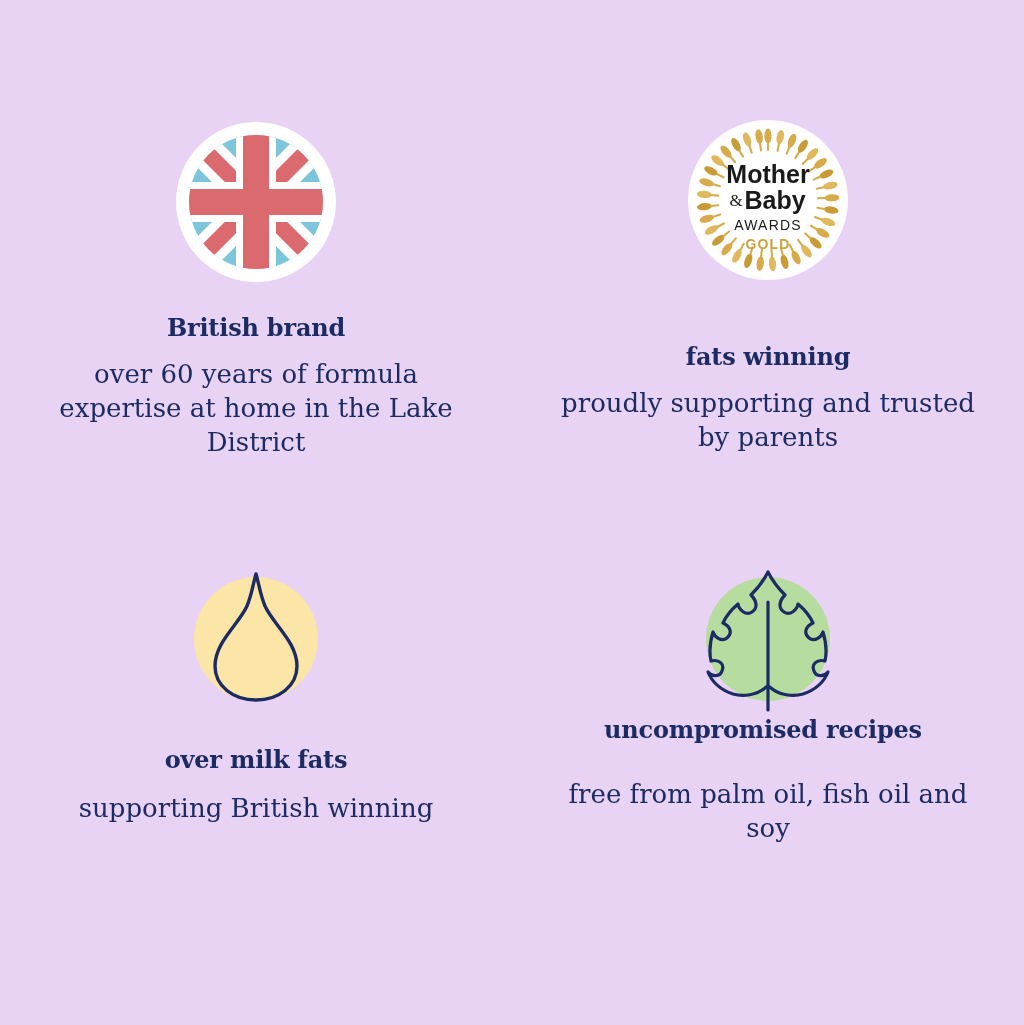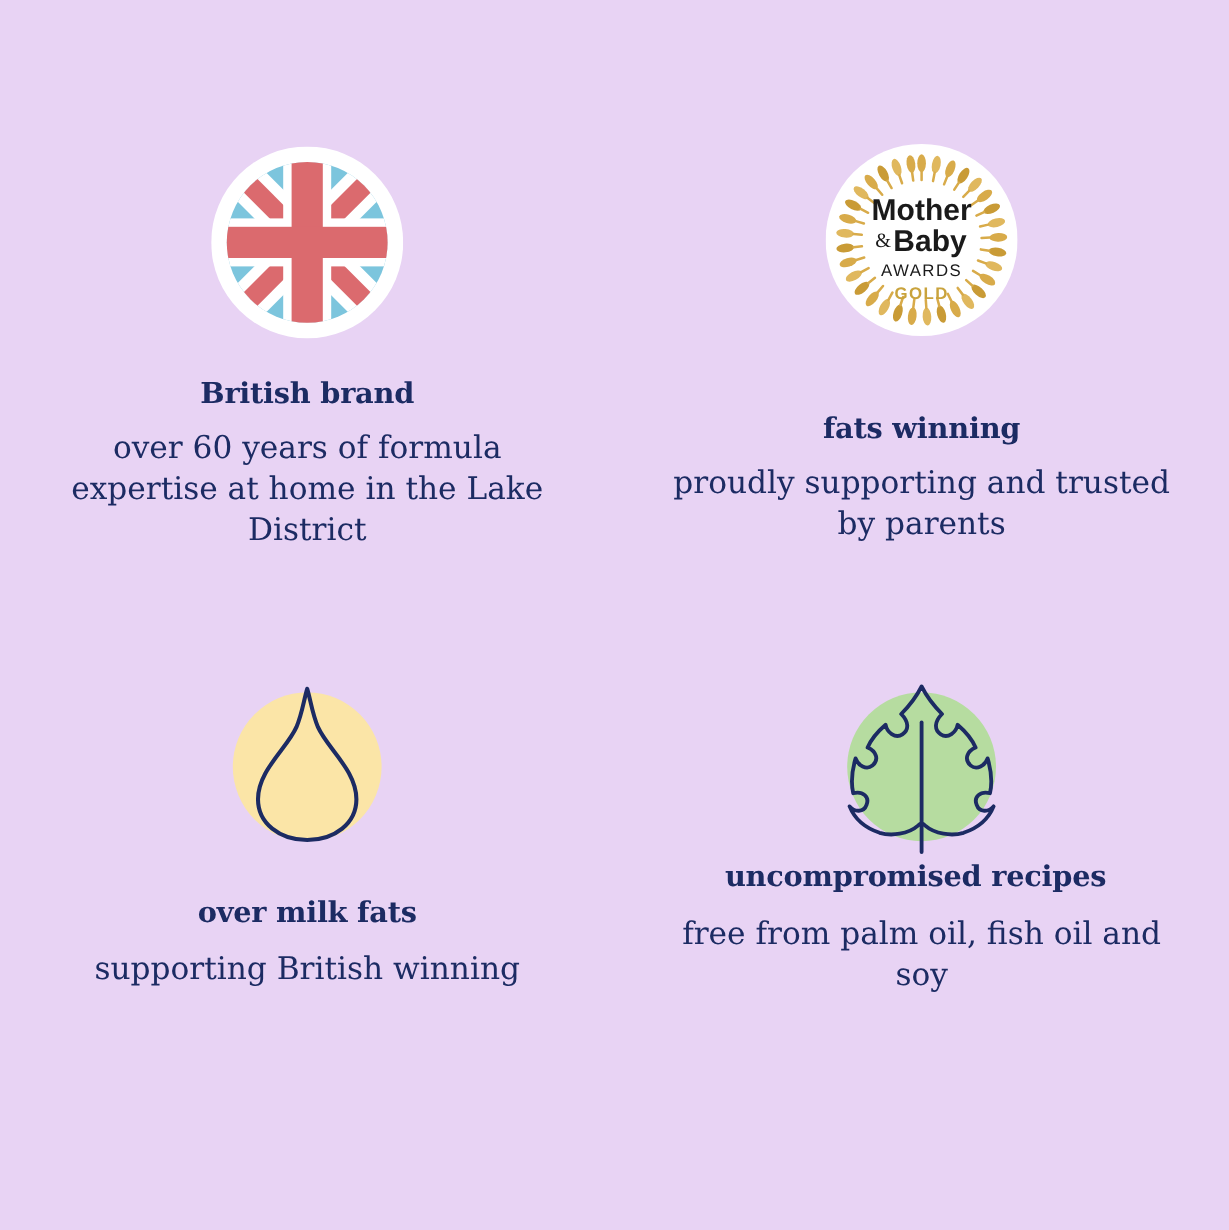--- a/index.html
+++ b/index.html
@@ -75,21 +75,21 @@
   .cell-tl .heading { margin-top: 28px; }
   .cell-tl .body-text { margin-top: 16px; width: 440px; }
 
   .cell-tr .heading { margin-top: 30px; }
   .cell-tr .body-text { margin-top: 16px; width: 440px; }
 
   .cell-bl .heading { margin-top: 30px; }
   .cell-bl .body-text { margin-top: 18px; width: 400px; }
 
   .cell-br .heading { width: 420px; }
-  .cell-br .body-text { margin-top: 19px; width: 430px; }
+  .cell-br .body-text { margin-top: 34px; width: 430px; }
 
   .mb-text-group { font-family: "Liberation Sans", sans-serif; }
 </style>
 </head>
 <body>
 
 <div class="board">
   <div class="grid">
 
     <div class="cell cell-tl">

